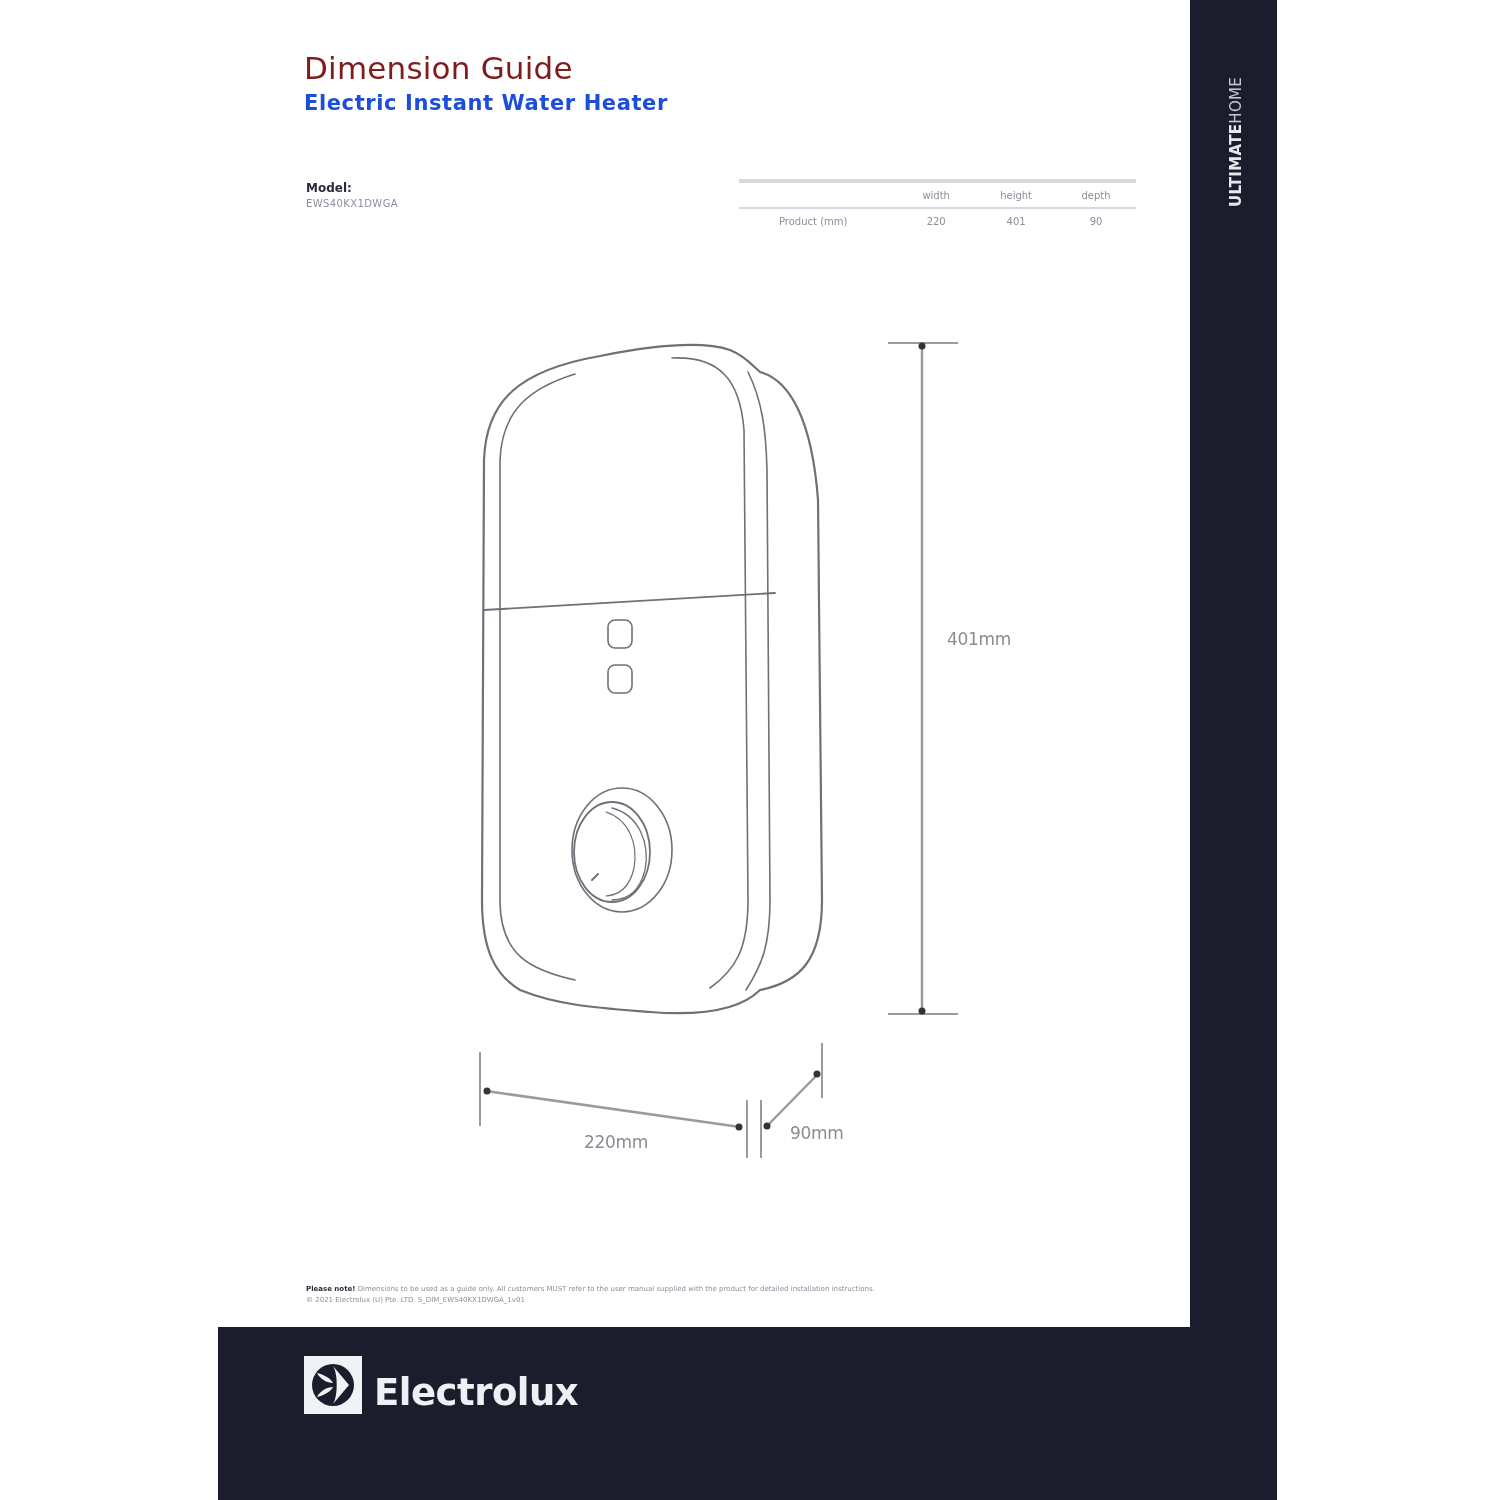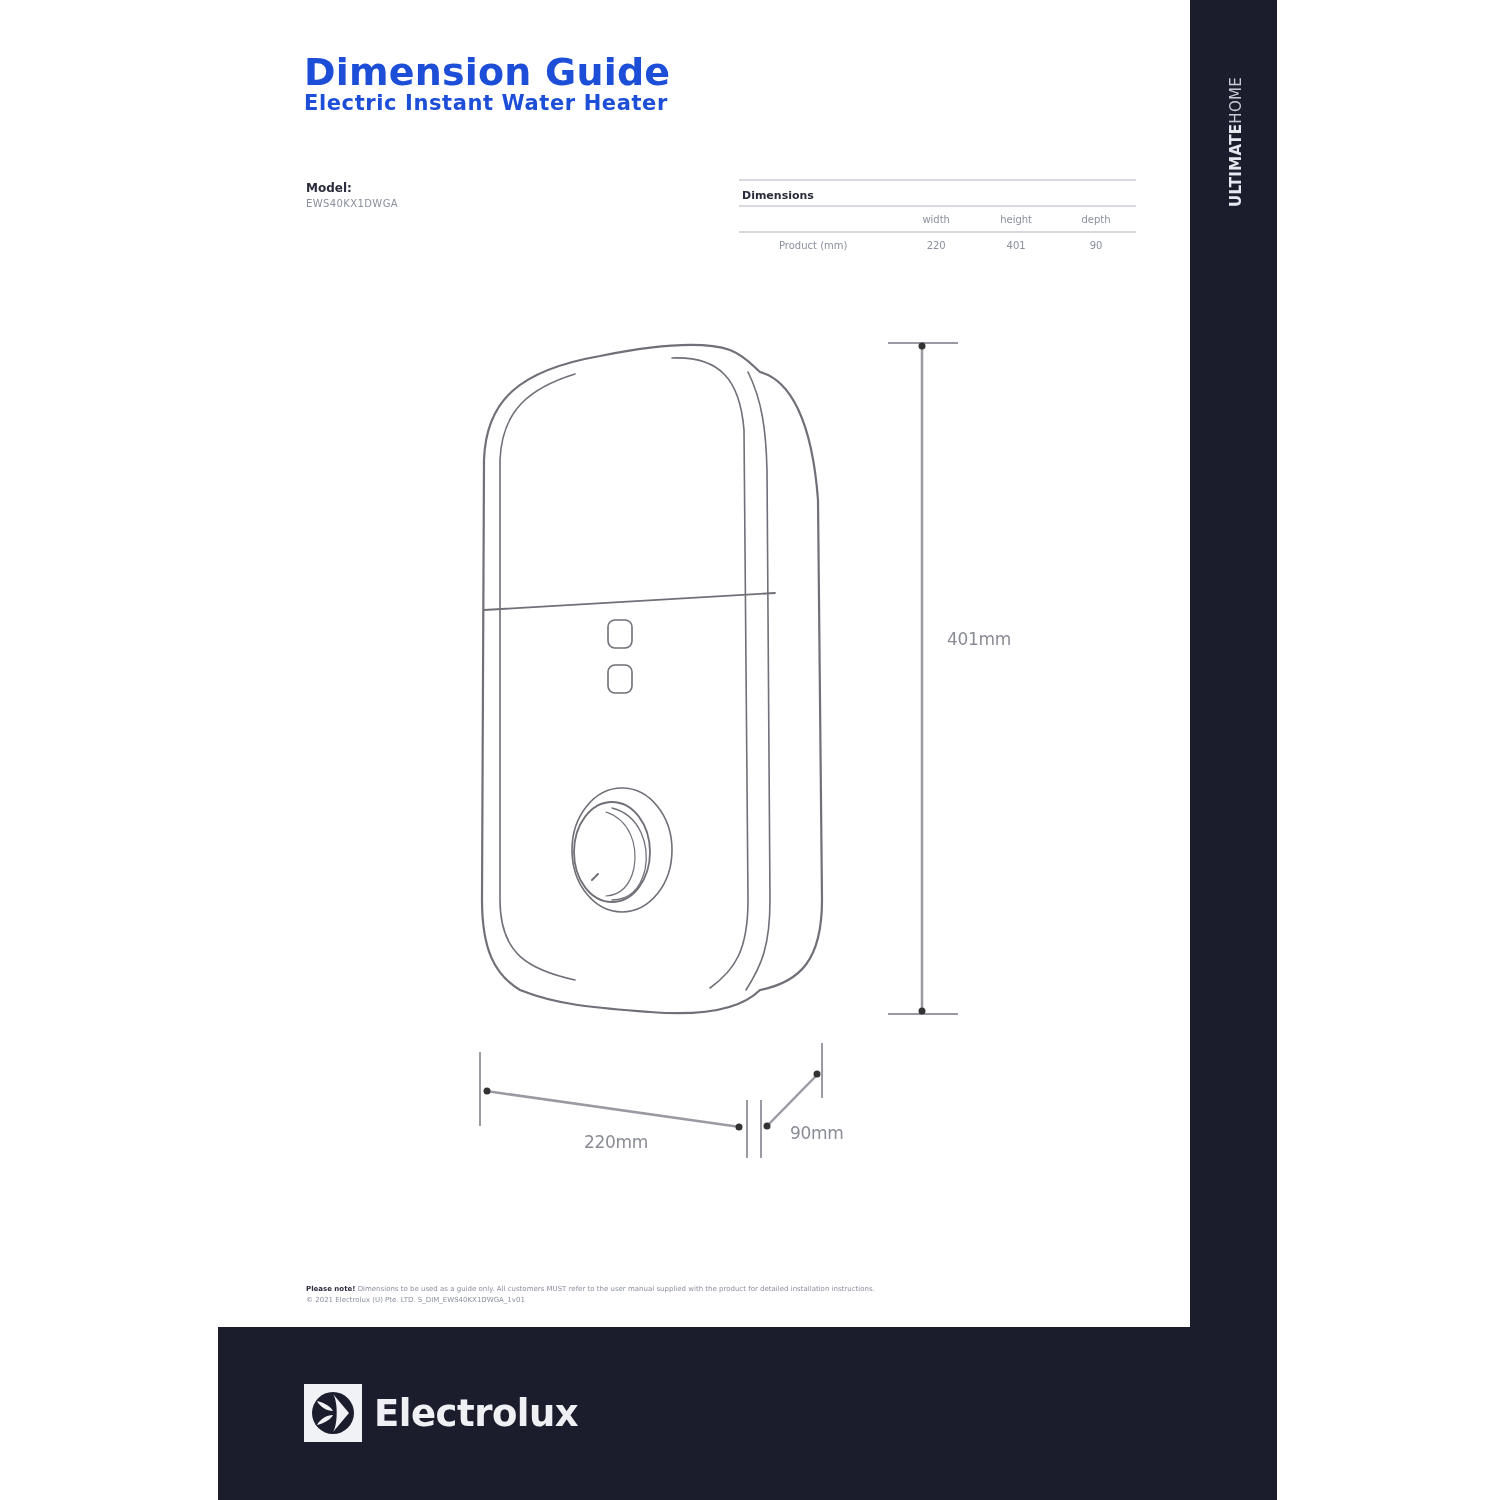--- a/index.html
+++ b/index.html
@@ -20,21 +20,21 @@
     .brand-vertical {
       position: absolute; left: 1236px; top: 142px;
       transform: translate(-50%, -50%) rotate(-90deg);
       white-space: nowrap; color: #e6e8ef; font-size: 15px; letter-spacing: 0.3px;
     }
     .brand-vertical .bold { font-weight: bold; }
     .brand-vertical .light { font-weight: normal; opacity: 0.85; }
 
     .title {
       position: absolute; left: 304px; top: 50px; margin: 0;
-      font-size: 38px; font-weight: bold; color: #1d4ed8; letter-spacing: 0.2px;
+      font-size: 31px; font-weight: normal; color: #7f1d1d; letter-spacing: 0.2px;
     }
     .subtitle {
       position: absolute; left: 304px; top: 91px; margin: 0;
       font-size: 21px; color: #1d4ed8; letter-spacing: 0.6px;
     }
     .model-block { position: absolute; left: 306px; top: 181px; }
     .model-label { font-size: 12px; font-weight: bold; color: #2a2c3c; }
     .model-value { font-size: 10px; color: #8a8f9c; margin-top: 3px; letter-spacing: 0.4px; }
 
     .dim-table { position: absolute; left: 739px; top: 179px; width: 397px; }
@@ -45,21 +45,21 @@
     .dim-row .c1 { width: 90px; text-align: center; }
     .dim-row .c2 { width: 90px; text-align: center; }
     .dim-row .c3 { width: 90px; text-align: center; }
 
     .drawing { position: absolute; left: 0; top: 0; width: 1500px; height: 1500px; }
     .dim-label { position: absolute; font-size: 17px; color: #8a8c95; letter-spacing: -0.3px; }
 
     .note { position: absolute; left: 306px; top: 1284px; width: 860px; font-size: 7px; color: #8a8f9c; line-height: 11px; }
     .note b { color: #2a2c3c; text-align: center; }
 
-    .logo { position: absolute; left: 304px; top: 1384px; display: flex; align-items: center; }
+    .logo { position: absolute; left: 304px; top: 1356px; display: flex; align-items: flex-end; }
     .logo-box { width: 58px; height: 58px; background: #f1f2f5; display: flex; align-items: center; justify-content: center; }
     .logo-word { color: #eef0f4; font-size: 37px; font-weight: bold; margin-left: 12px; letter-spacing: -0.5px; }
   </style>
 </head>
 <body>
 
 <div class="frame-right"></div>
 <div class="frame-bottom"></div>
 
 <div class="brand-vertical">
@@ -69,21 +69,20 @@
 <h1 class="title">Dimension Guide</h1>
 <h2 class="subtitle">Electric Instant Water Heater</h2>
 
 <div class="model-block">
   <div class="model-label">Model:</div>
   <div class="model-value">EWS40KX1DWGA</div>
 </div>
 
 <div class="dim-table">
   <div class="rule"></div>
-  <div class="dim-head">Dimensions</div>
   <div class="rule"></div>
   <div class="dim-row">
     <span class="c0"></span>
     <span class="c1">width</span>
     <span class="c2">height</span>
     <span class="c3">depth</span>
   </div>
   <div class="rule"></div>
   <div class="dim-row">
     <span class="c0">Product (mm)</span>

